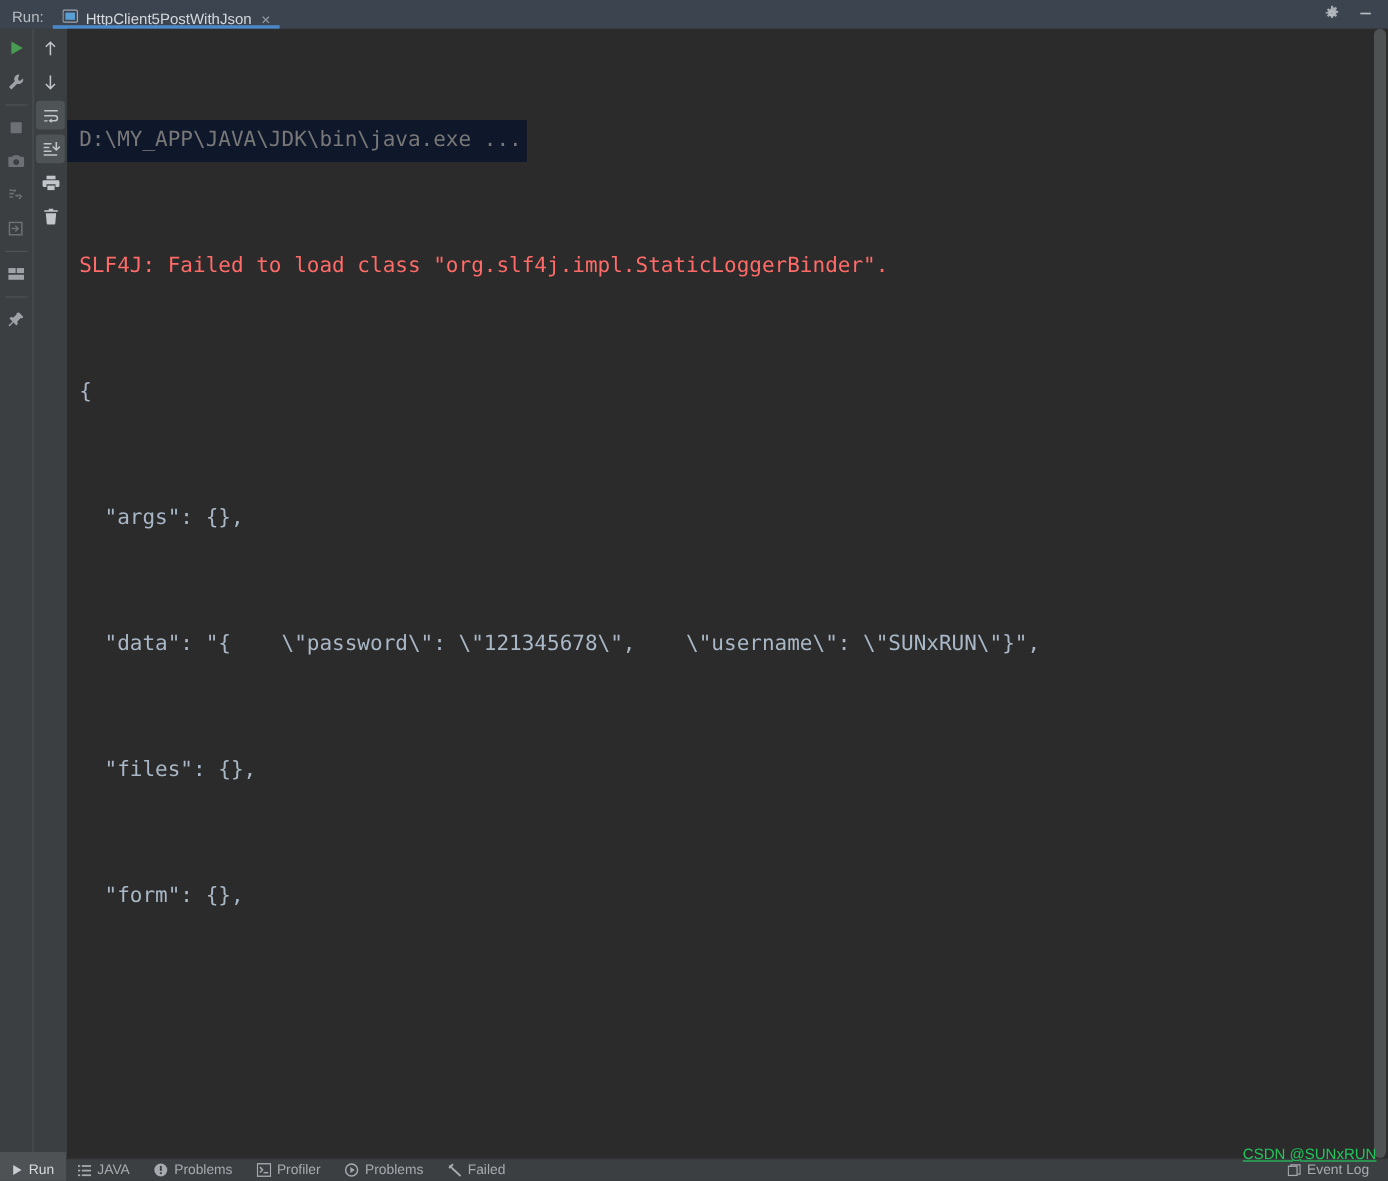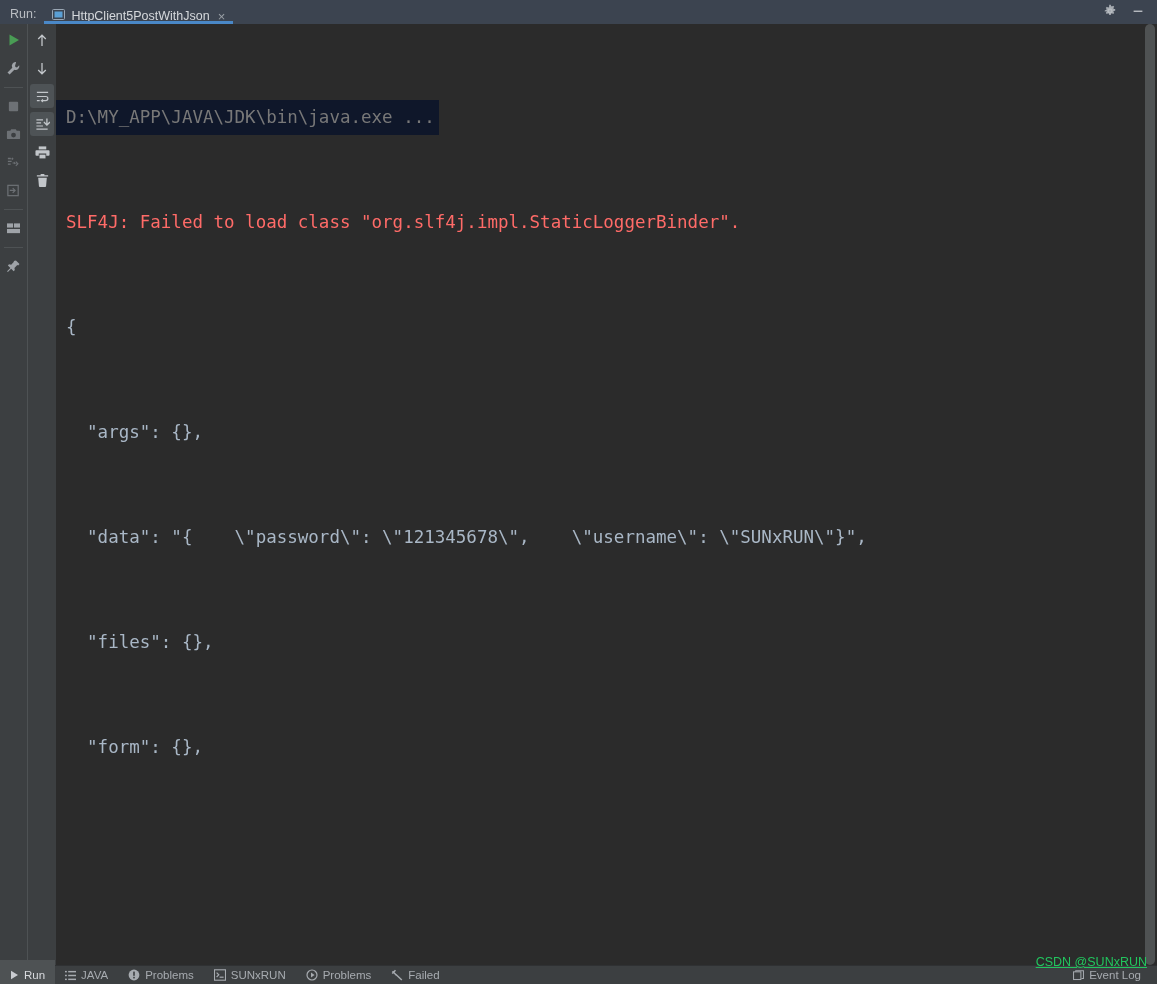--- a/index.html
+++ b/index.html
@@ -388,21 +388,21 @@
     </div>
 
     <div class="bb-item">
       <span>
         <svg width="12" height="12" viewBox="0 0 12 12">
           <rect x="0.5" y="0.8" width="11" height="10.4" fill="none" stroke="#a7abb0" stroke-width="1.1"></rect>
           <path fill="none" stroke="#a7abb0" stroke-width="1.2" d="M2.6 3.6L4.8 5.8 2.6 8"></path>
           <rect x="5.6" y="7.6" width="4" height="1.2" fill="#a7abb0"></rect>
         </svg>
       </span>
-      <span>SUNxRUN</span>
+      <span>Profiler</span>
     </div>
 
     <div class="bb-item">
       <span>
         <svg width="12" height="12" viewBox="0 0 12 12">
           <circle cx="6" cy="6" r="5" fill="none" stroke="#a7abb0" stroke-width="1.2"></circle>
           <path d="M5 3.6 L8.6 6 L5 8.4 Z" fill="#a7abb0"></path>
         </svg>
       </span>
       <span>Problems</span>

